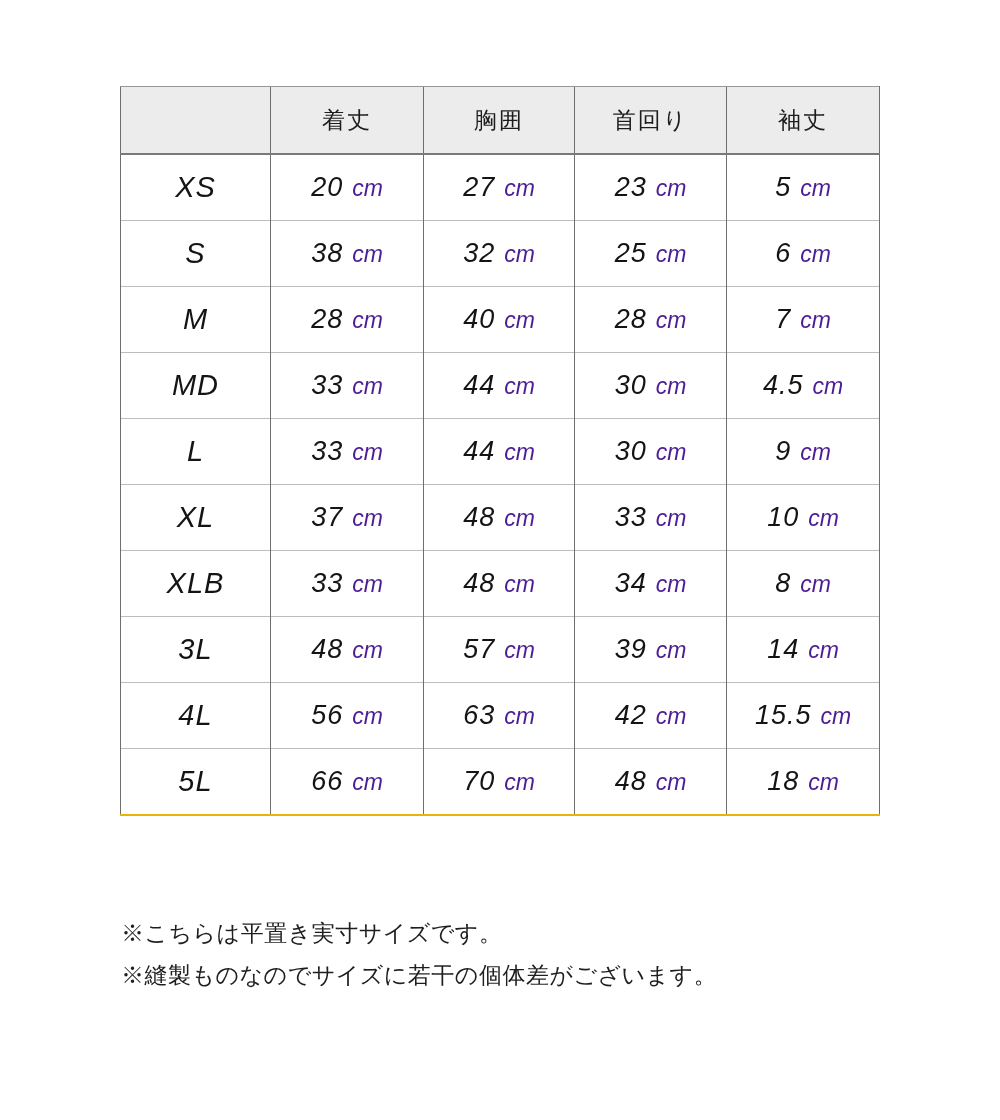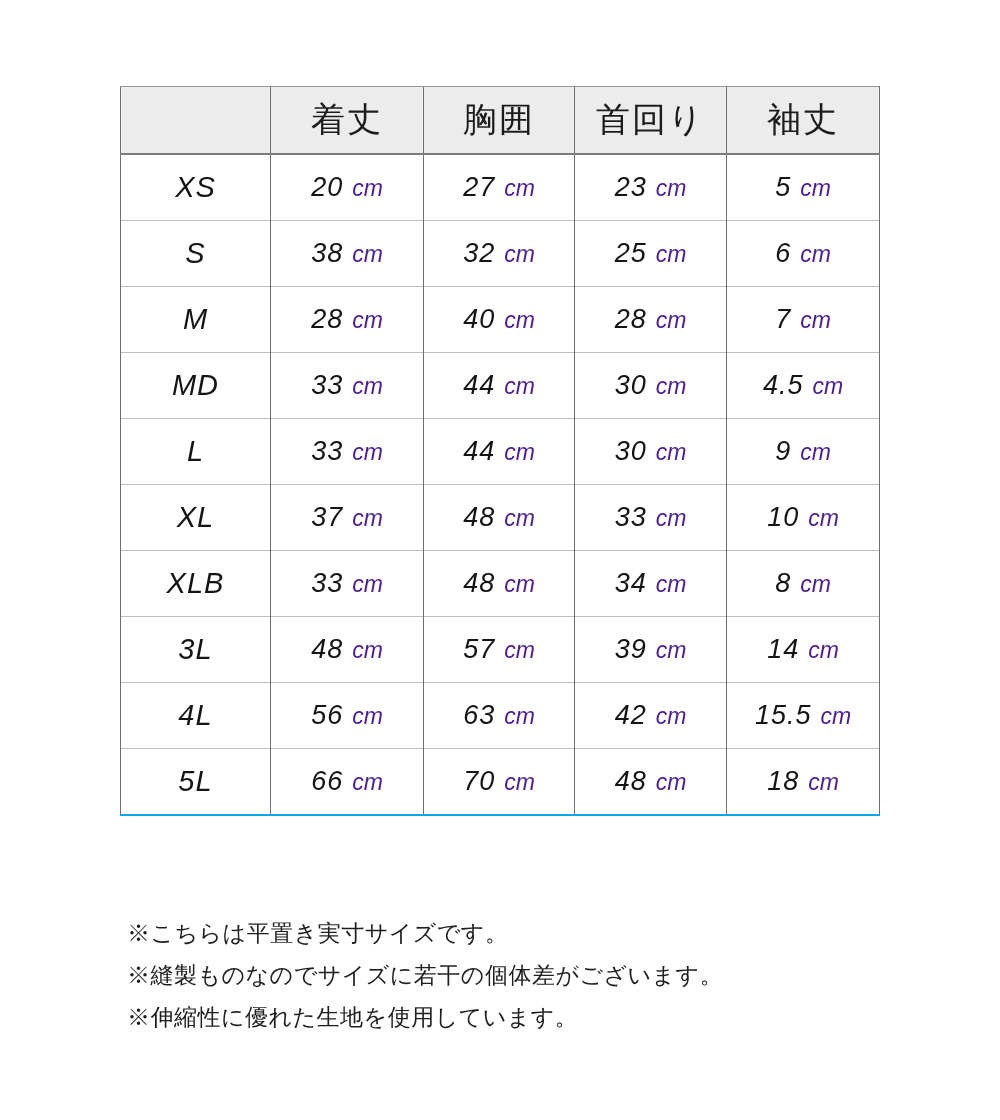--- a/index.html
+++ b/index.html
@@ -36,39 +36,39 @@
 
   table.size-table th:last-child,
   table.size-table td:last-child {
     border-right: 1px solid #6e6e6e;
   }
 
   
   table.size-table thead th {
     background: #ececec;
     height: 66px;
-    font-size: 34px;
+    font-size: 23px;
     color: #1c1c1c;
     border-top: 1px solid #979797;
     border-bottom: 2px solid #7a7a7a;
     letter-spacing: 2px;
   }
 
   
   table.size-table tbody td {
     height: 65px;
     background: #ffffff;
     border-top: 1px solid #bcbcbc;
     font-style: italic;
   }
   table.size-table tbody tr:first-child td {
     border-top: none;
   }
   table.size-table tbody tr:last-child td {
-    border-bottom: 2px solid #0ea5e9;
+    border-bottom: 2px solid #eab308;
   }
 
   .size-label {
     font-size: 29px;
     color: #141414;
     letter-spacing: 1px;
   }
 
   .num {
     font-size: 27px;
@@ -77,21 +77,21 @@
   }
 
   .unit {
     font-size: 23px;
     color: #4c1d95;
     margin-left: 9px;
   }
 
   .notes {
     position: absolute;
-    left: 127px;
+    left: 121px;
     top: 921px;
   }
   .note {
     margin: 0 0 18px 0;
     font-size: 23px;
     line-height: 24px;
     color: #1e1e1e;
     letter-spacing: 0.5px;
   }
 </style>
@@ -187,14 +187,13 @@
         <td><span class="num">48</span><span class="unit">cm</span></td>
         <td><span class="num">18</span><span class="unit">cm</span></td>
       </tr>
     </tbody>
   </table>
 </div>
 
 <div class="notes">
   <p class="note">※こちらは平置き実寸サイズです。</p>
   <p class="note">※縫製ものなのでサイズに若干の個体差がございます。</p>
-  <p class="note">※伸縮性に優れた生地を使用しています。</p>
 </div>
 
 </body></html>

